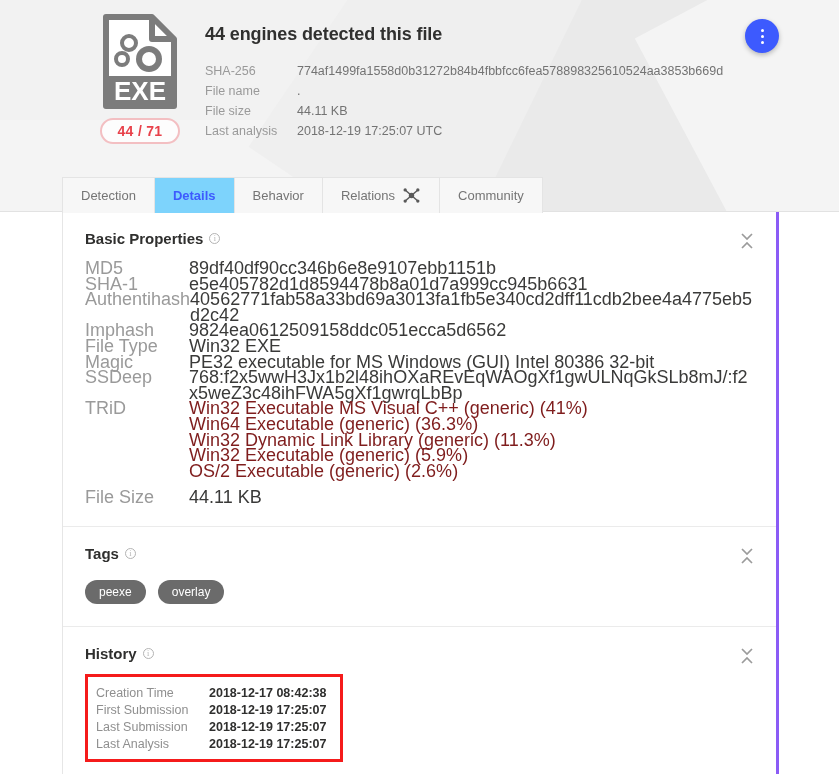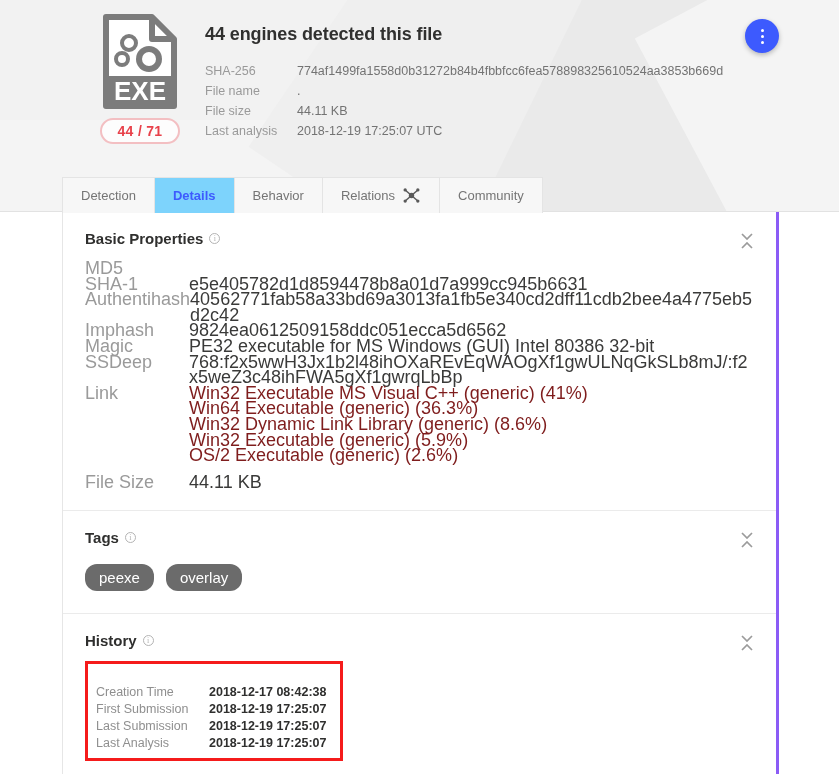--- a/index.html
+++ b/index.html
@@ -129,27 +129,27 @@
   .prop-row { display: flex; font-size: 18px; line-height: 15.6px; }
   .prop-key { flex: 0 0 104px; color: #9a9a9a; }
   .prop-val { color: #3a3a39; word-break: break-all; }
   .prop-row.spacer-top { margin-top: 11px; }
   .trid-list div { color: #7f1d1d; }
 
   
   .tags { padding: 14px 22px 22px 22px; display: flex; gap: 12px; }
   .tag {
     background: #6b6b6b; color: #ffffff; border-radius: 12px;
-    padding: 5px 14px; font-size: 15px; cursor: pointer;
+    padding: 5px 14px; font-size: 12px; cursor: pointer;
   }
 
   
   .history-wrap { padding: 8px 22px 22px 22px; }
   .history-box {
-    display: inline-block; border: 3px solid #f51b1b; padding: 20px 14px 6px 8px;
+    display: inline-block; border: 3px solid #f51b1b; padding: 8px 14px 6px 8px;
   }
   .hist-row { display: flex; font-size: 12.5px; line-height: 17px; }
   .hist-key { flex: 0 0 113px; color: #8f8f8f; }
   .hist-val { color: #2f2f2e; font-weight: bold; }
 </style>
 </head>
 <body>
 
 <div id="app">
 
@@ -249,48 +249,53 @@
           <path d="M1 1 L6 6 L11 1" fill="none" stroke="#9b9b9b" stroke-width="1.7"></path>
         </svg>
         <svg width="12" height="7" viewBox="0 0 12 7">
           <path d="M1 6 L6 1 L11 6" fill="none" stroke="#9b9b9b" stroke-width="1.7"></path>
         </svg>
       </button>
 
       <div class="props">
         <div class="prop-row">
           <div class="prop-key">MD5</div>
+          <div class="prop-val">89df40df90cc346b6e8e9107ebb1151b</div>
         </div>
         <div class="prop-row">
           <div class="prop-key">SHA-1</div>
           <div class="prop-val">e5e405782d1d8594478b8a01d7a999cc945b6631</div>
         </div>
         <div class="prop-row">
           <div class="prop-key">Authentihash</div>
           <div class="prop-val">40562771fab58a33bd69a3013fa1fb5e340cd2dff11cdb2bee4a4775eb5d2c42</div>
         </div>
         <div class="prop-row">
           <div class="prop-key">Imphash</div>
           <div class="prop-val">9824ea0612509158ddc051ecca5d6562</div>
         </div>
         <div class="prop-row">
+          <div class="prop-key">File Type</div>
+          <div class="prop-val">Win32 EXE</div>
+        </div>
+        <div class="prop-row">
           <div class="prop-key">Magic</div>
           <div class="prop-val">PE32 executable for MS Windows (GUI) Intel 80386 32-bit</div>
         </div>
         <div class="prop-row">
           <div class="prop-key">SSDeep</div>
           <div class="prop-val">768:f2x5wwH3Jx1b2l48ihOXaREvEqWAOgXf1gwULNqGkSLb8mJ/:f2x5weZ3c48ihFWA5gXf1gwrqLbBp</div>
         </div>
 
         <div class="prop-row">
-          <div class="prop-key">Link</div>
+          <div class="prop-key">TRiD</div>
           <div class="prop-val trid-list">
             <div>Win32 Executable MS Visual C++ (generic) (41%)</div>
             <div>Win64 Executable (generic) (36.3%)</div>
-            <div>Win32 Dynamic Link Library (generic) (8.6%)</div>
+            <div>Win32 Dynamic Link Library (generic) (11.3%)</div>
             <div>Win32 Executable (generic) (5.9%)</div>
             <div>OS/2 Executable (generic) (2.6%)</div>
           </div>
         </div>
 
         <div class="prop-row spacer-top">
           <div class="prop-key">File Size</div>
           <div class="prop-val">44.11 KB</div>
         </div>
       </div>

